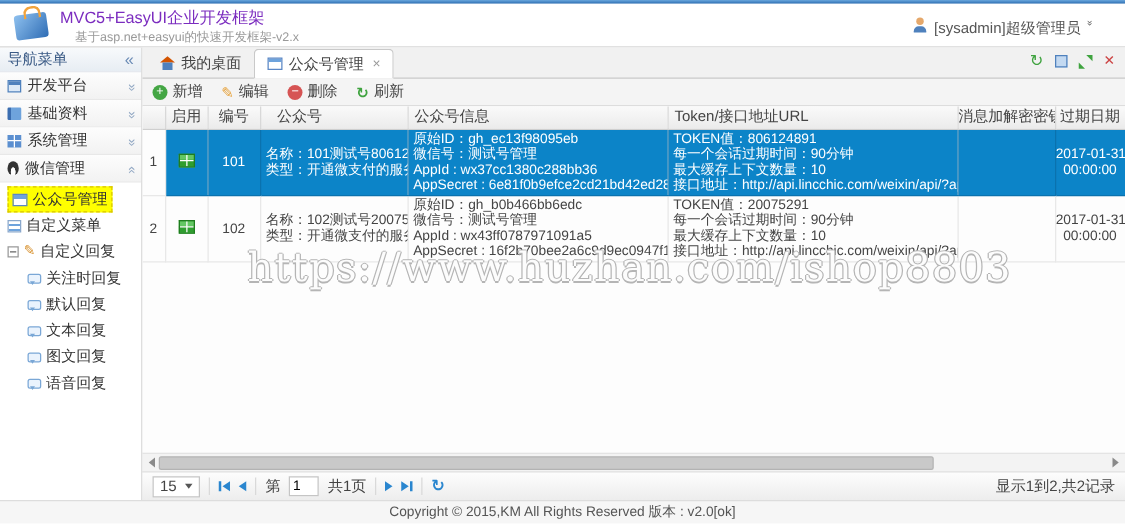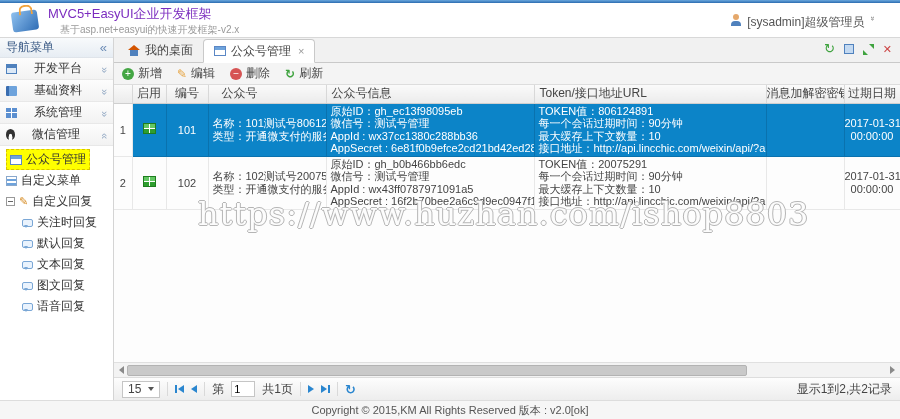--- a/index.html
+++ b/index.html
@@ -14,21 +14,21 @@
 .userbox{position:absolute;right:26px;top:11px;display:flex;align-items:flex-start;gap:5px;color:#555;cursor:pointer}
 .ic-user{width:12px;height:12px;position:relative;display:inline-block}
 .ic-user::before{content:"";position:absolute;top:0;left:3px;width:6px;height:6px;border-radius:50%;background:#e5a86b}
 .ic-user::after{content:"";position:absolute;bottom:0;left:1px;width:10px;height:5px;border-radius:4px 4px 0 0;background:#4f81bd}
 .caret{font-size:8px;color:#666}
 .body{display:flex;height:362px}
 
 .sidebar{width:114px;border-right:1px solid #d4d4d4;background:#fff;flex:none;display:flex;flex-direction:column;overflow:hidden}
 .side-title{height:20px;display:flex;align-items:center;justify-content:space-between;padding:0 6px;background:linear-gradient(#f8fafc,#e7edf3);border-bottom:1px solid #dfe4ea;color:#3a5a85}
 .collapse{color:#6a8bb5;cursor:pointer;font-size:13px;line-height:13px}
-.acc{height:22px;display:flex;align-items:center;gap:17px;padding:0 6px;border-bottom:1px solid #e8e8e8;background:linear-gradient(#fdfdfd,#f2f2f2);cursor:pointer}
+.acc{height:22px;display:flex;align-items:center;gap:5px;padding:0 6px;border-bottom:1px solid #e8e8e8;background:linear-gradient(#fdfdfd,#f2f2f2);cursor:pointer}
 .acc-label{flex:1;color:#333;white-space:nowrap}
 .chev{display:inline-block;transform:rotate(90deg);color:#93a9c4;font-size:11px;letter-spacing:-2px}
 .tree{padding:3px 0 0 6px;flex:1}
 .tree-item{height:21px;display:flex;align-items:center;gap:4px;cursor:pointer;color:#333;white-space:nowrap}
 .lv2{padding-left:16px}
 .sel-wrap{display:flex;align-items:center;gap:4px;background:#ffff00;padding:1px 3px;border:1px dashed #d8c400}
 
 .ic{display:inline-block;flex:none}
 .ic-window{width:11px;height:10px;border:1px solid #4f81bd;background:linear-gradient(#4f81bd 0 3px,#dce9f7 3px)}
 .ic-book{width:11px;height:10px;border-radius:1px;background:linear-gradient(90deg,#3a6db0 0 3px,#6ea3dc 3px)}

